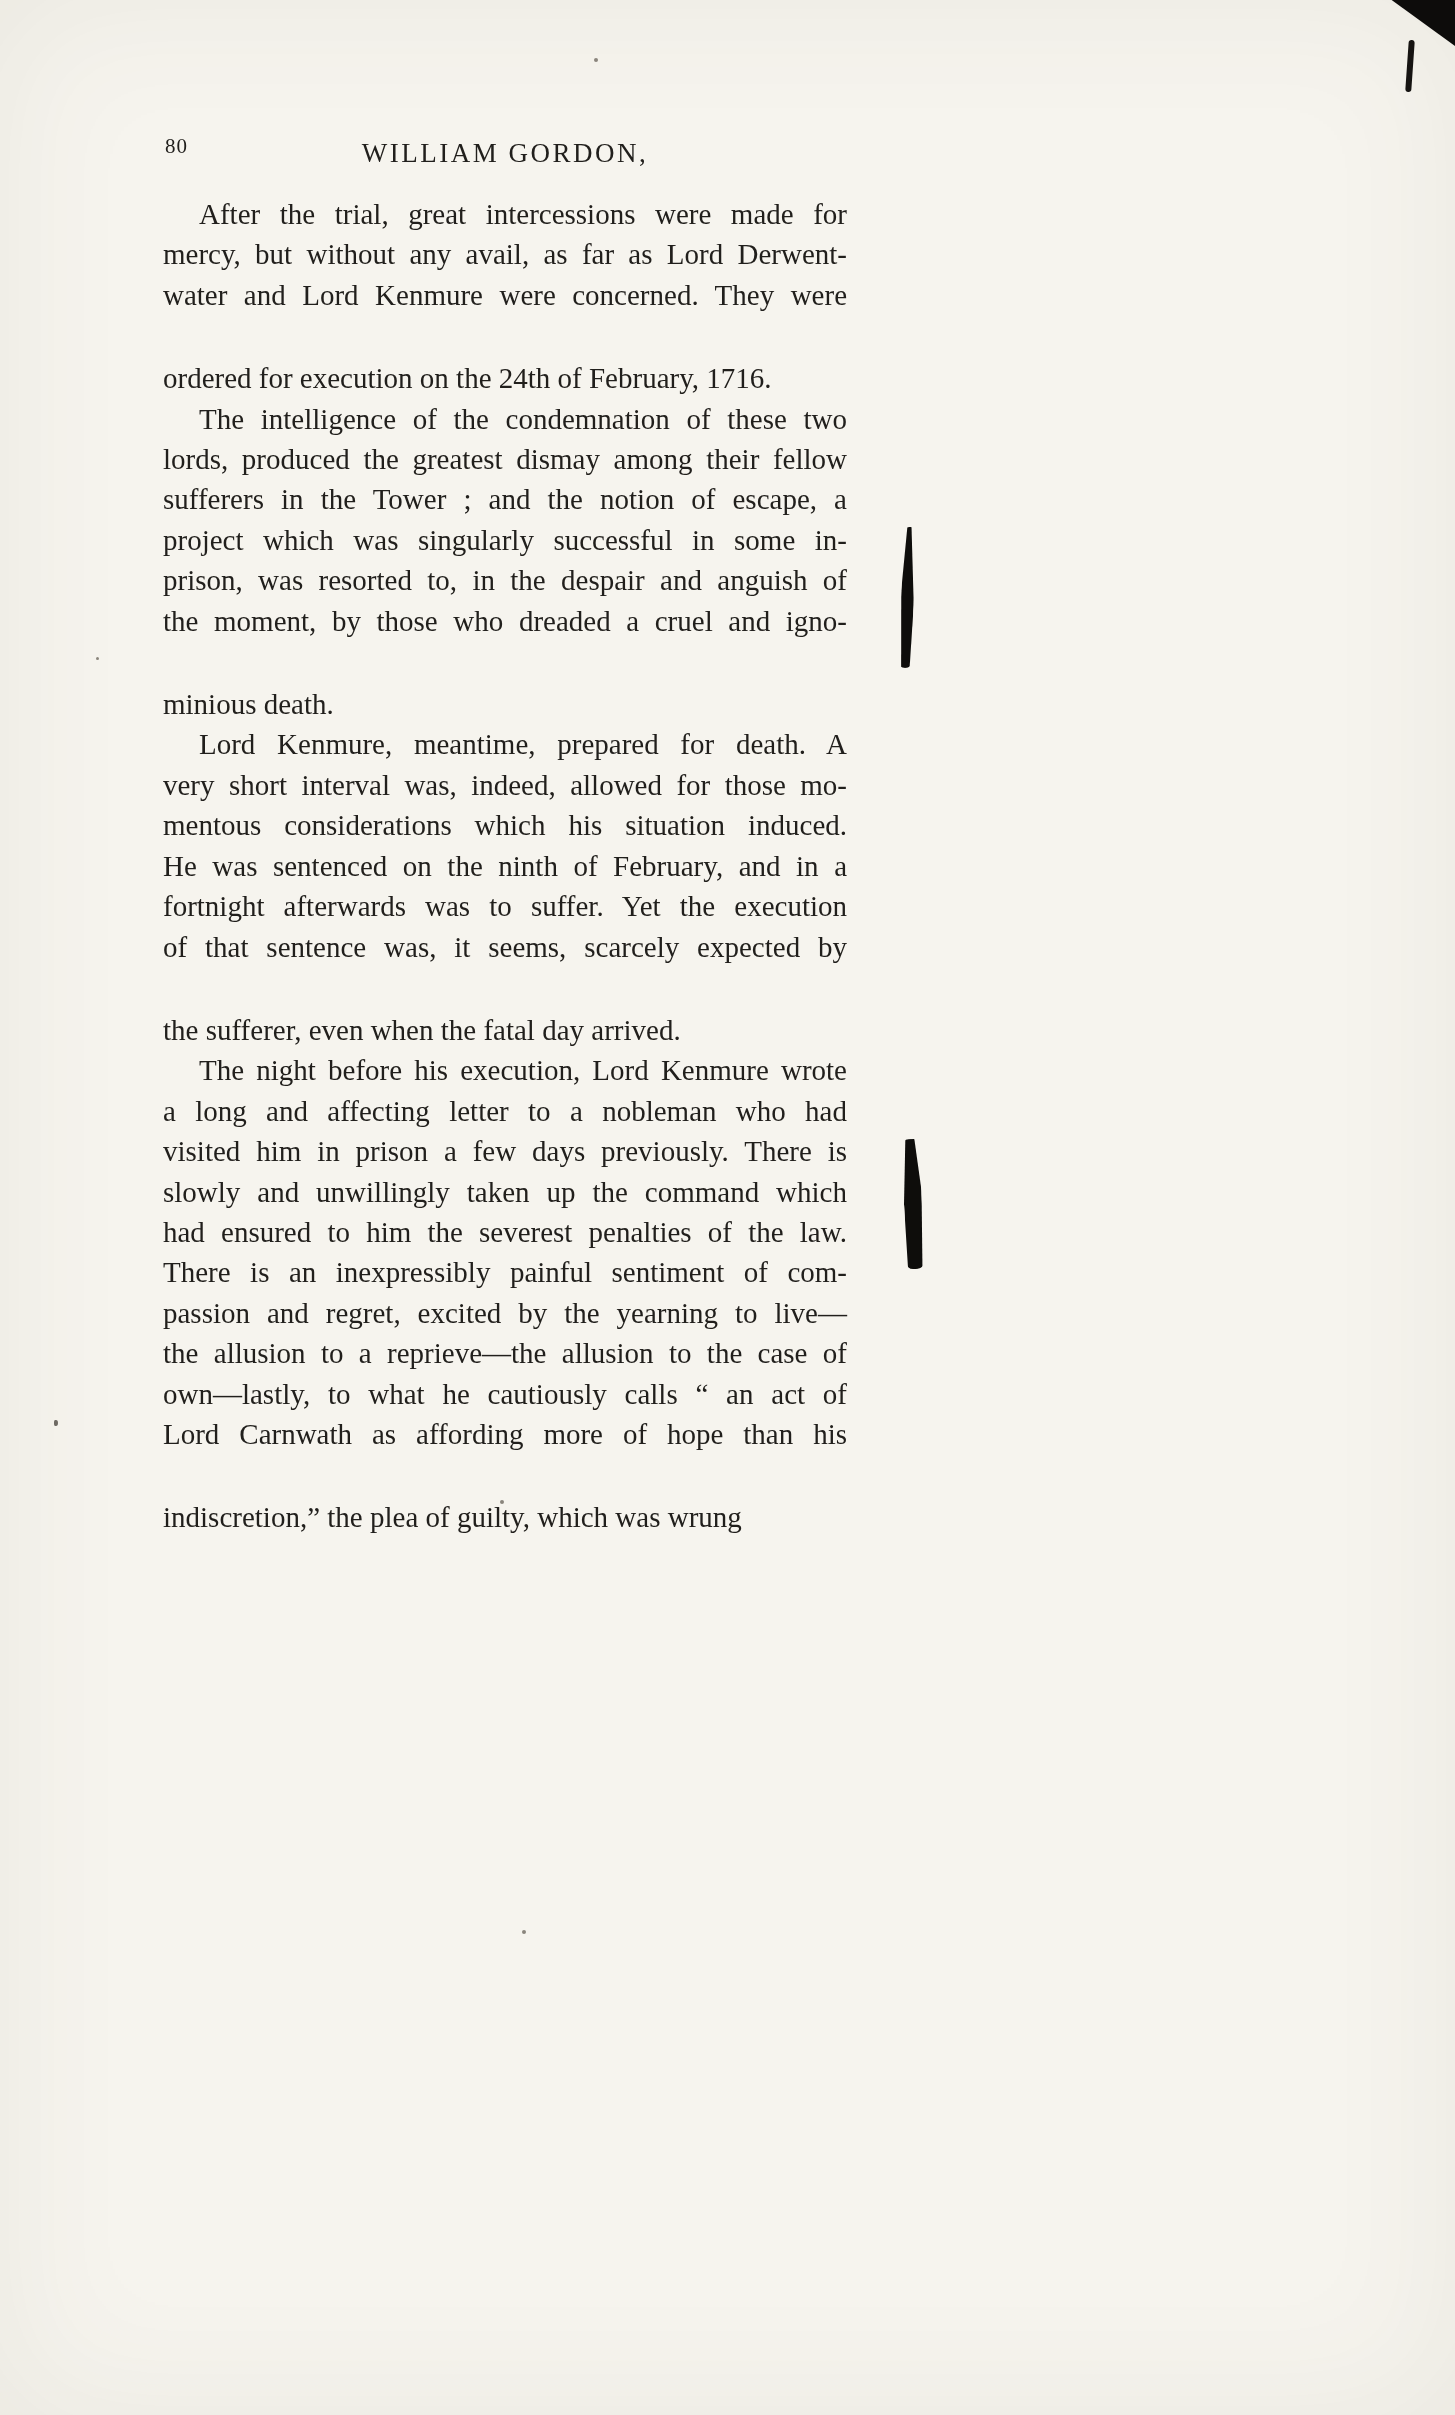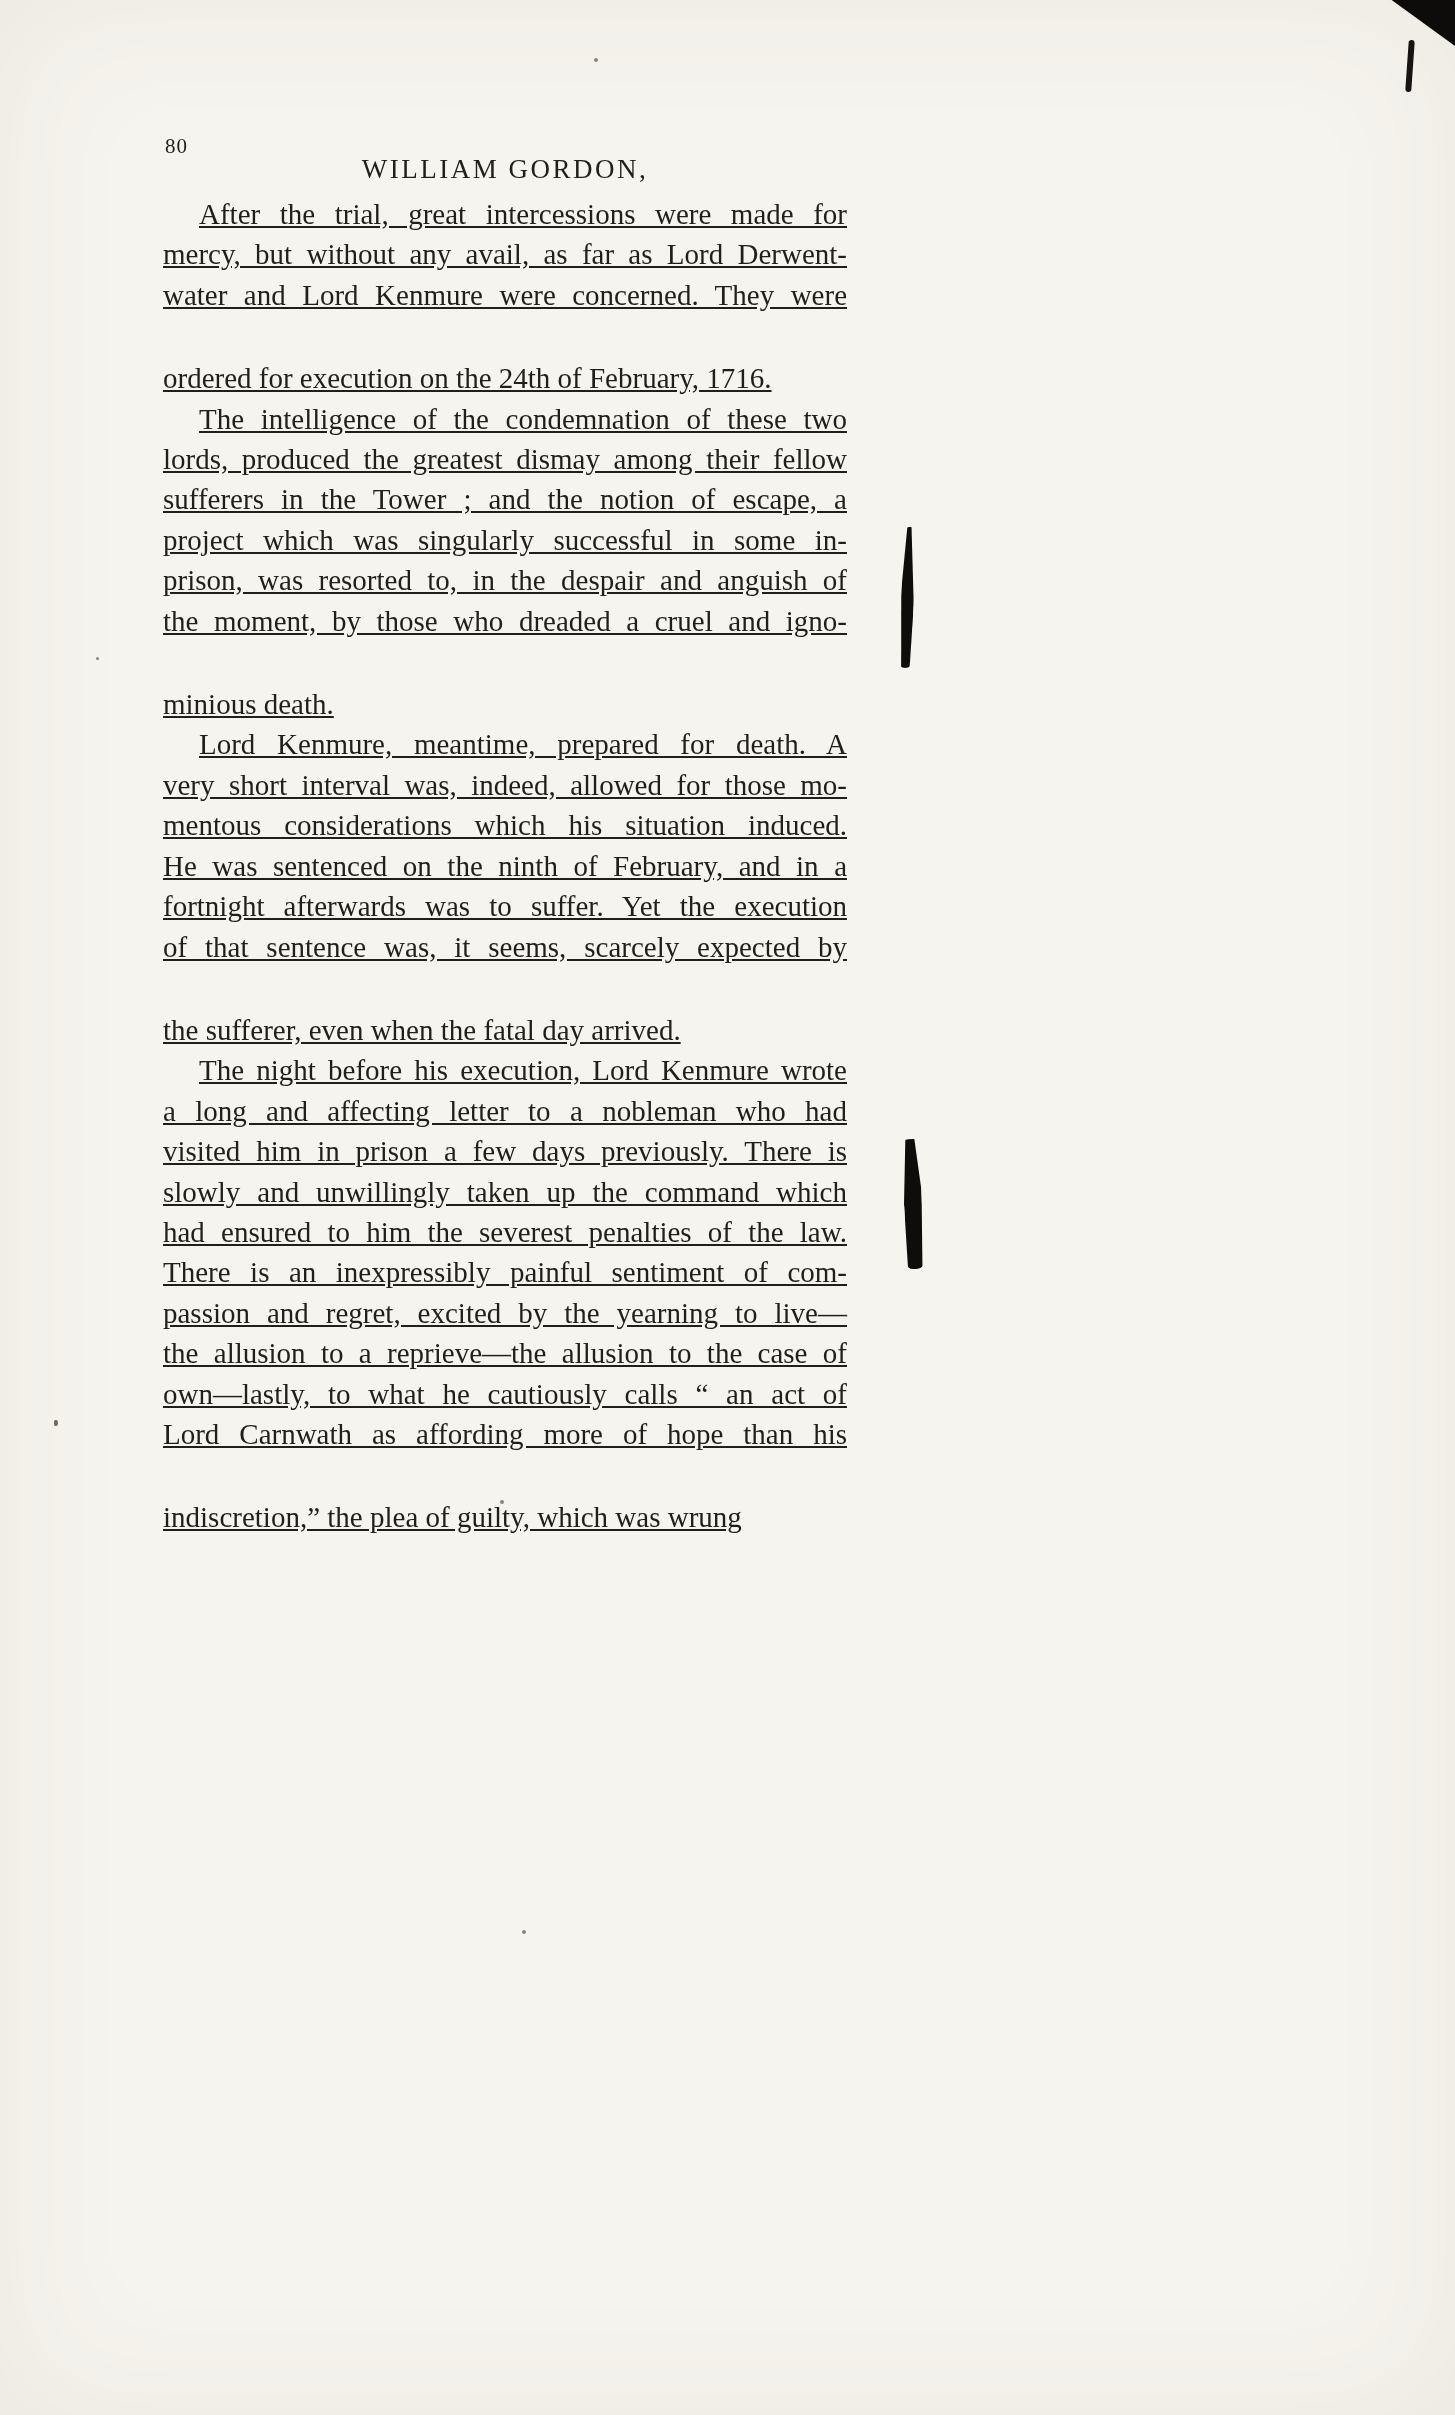--- a/index.html
+++ b/index.html
@@ -28,31 +28,31 @@
     position: absolute;
     left: 2px;
     top: 0;
     font-size: 21px;
     letter-spacing: 1px;
   }
   .running-header {
     position: absolute;
     left: 0;
     right: 0;
-    top: 20px;
+    top: 4px;
     text-align: center;
     font-size: 27px;
     letter-spacing: 2.5px;
   }
   .body-text {
     margin-top: 20px;
     font-size: 29px;
     line-height: 40.4px;
   }
-  .paragraph { margin: 0; text-decoration: underline; }
+  .paragraph { margin: 0; }
   .line {
     text-align: justify;
     text-align-last: justify;
     white-space: normal;
   }
   .line.first { text-indent: 36px; }
   .line.last  { text-align-last: left; margin-top: 43px; }
 
   
   .corner-wedge {

